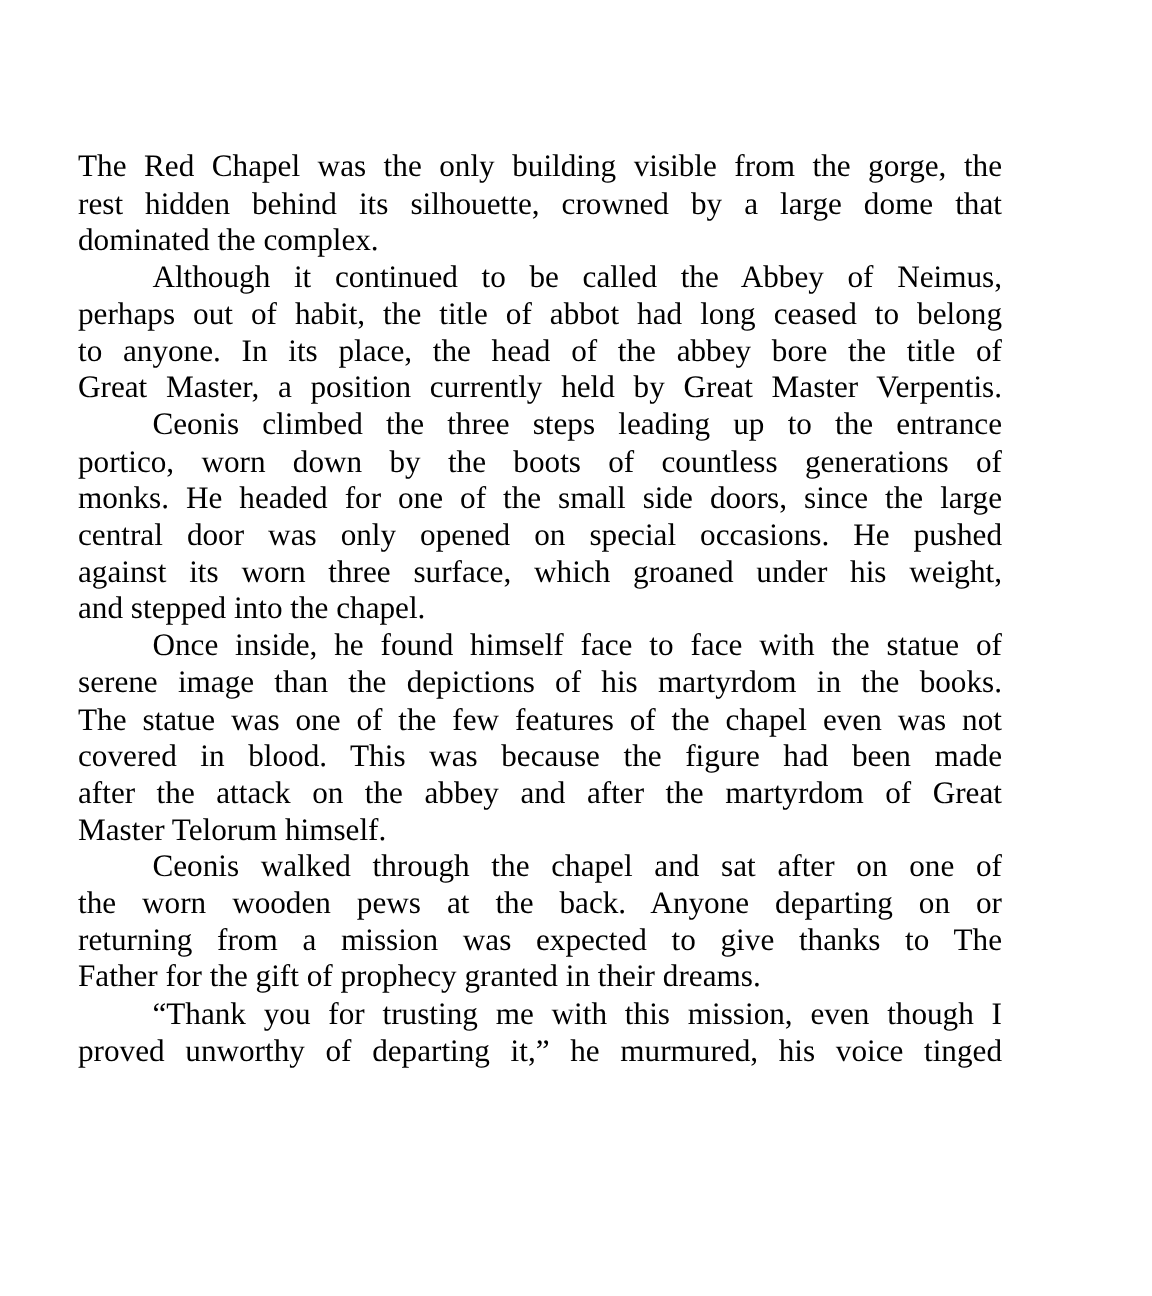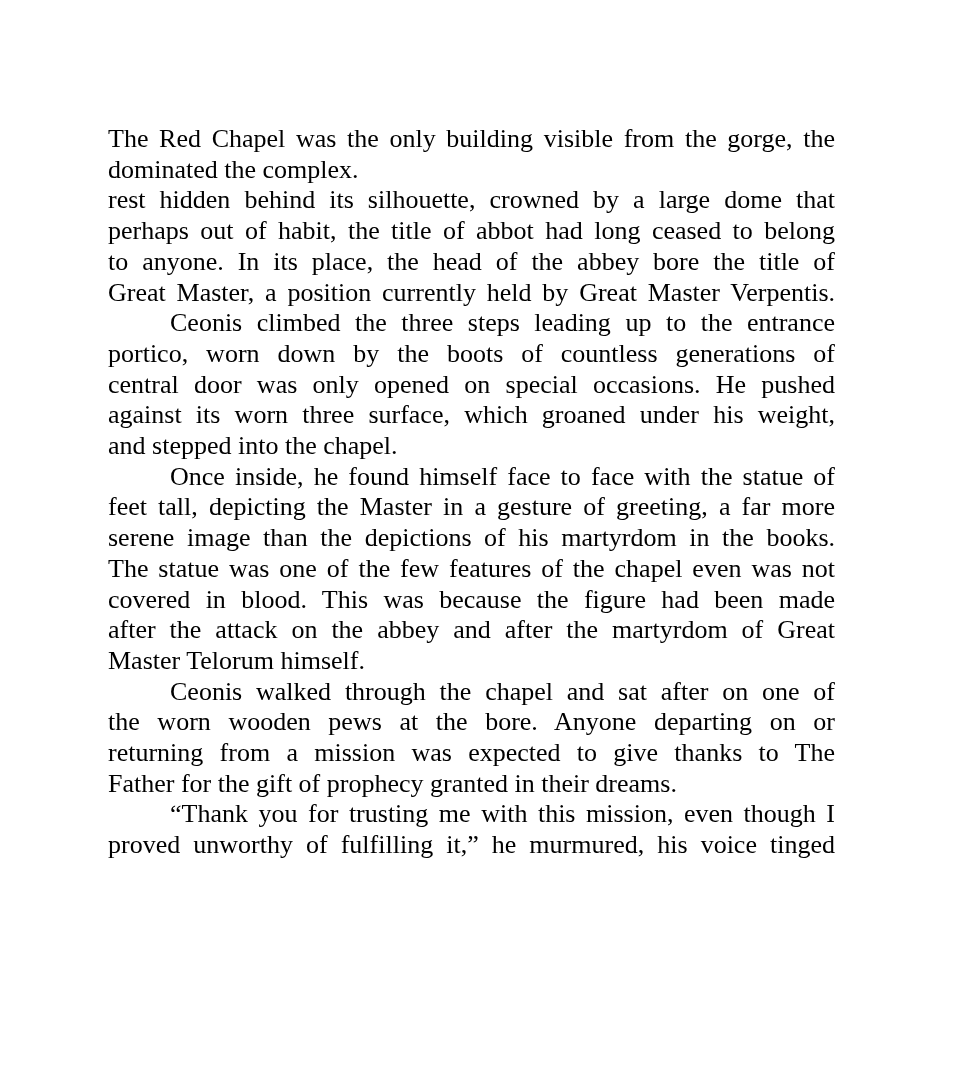--- a/index.html
+++ b/index.html
@@ -7,21 +7,21 @@
     padding: 0;
     background: #ffffff;
   }
   .page {
     position: relative;
     width: 960px;
     height: 1080px;
     background: #ffffff;
     color: #000000;
     box-sizing: border-box;
-    padding: 124px 125px 0 108px;
+    padding: 124px 125px 0 65px;
     font-family: "Liberation Serif", "DejaVu Serif", serif;
     font-size: 26px;
     line-height: 30.7px;
     overflow: hidden;
   }
   .paragraph {
     margin: 0;
     padding: 0;
   }
   .line {
@@ -37,53 +37,54 @@
     text-align-last: left;
   }
 </style>
 </head>
 <body>
 
 <div class="page">
 
   <div class="paragraph">
     <div class="line">The Red Chapel was the only building visible from the gorge, the</div>
+    <div class="line">rest hidden behind its silhouette, crowned by a large dome that</div>
     <div class="line end">dominated the complex.</div>
-    <div class="line">rest hidden behind its silhouette, crowned by a large dome that</div>
   </div>
 
   <div class="paragraph">
+    <div class="line indent">Although it continued to be called the Abbey of Neimus,</div>
     <div class="line">perhaps out of habit, the title of abbot had long ceased to belong</div>
     <div class="line">to anyone. In its place, the head of the abbey bore the title of</div>
     <div class="line">Great Master, a position currently held by Great Master Verpentis.</div>
   </div>
 
   <div class="paragraph">
     <div class="line indent">Ceonis climbed the three steps leading up to the entrance</div>
     <div class="line">portico, worn down by the boots of countless generations of</div>
+    <div class="line">monks. He headed for one of the small side doors, since the large</div>
     <div class="line">central door was only opened on special occasions. He pushed</div>
     <div class="line">against its worn three surface, which groaned under his weight,</div>
     <div class="line end">and stepped into the chapel.</div>
   </div>
 
   <div class="paragraph">
     <div class="line indent">Once inside, he found himself face to face with the statue of</div>
-    <div class="line">feet tall, depicting the Master in a gesture of greeting, a far more</div>
     <div class="line">serene image than the depictions of his martyrdom in the books.</div>
     <div class="line">The statue was one of the few features of the chapel even was not</div>
     <div class="line">covered in blood. This was because the figure had been made</div>
     <div class="line">after the attack on the abbey and after the martyrdom of Great</div>
     <div class="line end">Master Telorum himself.</div>
   </div>
 
   <div class="paragraph">
     <div class="line indent">Ceonis walked through the chapel and sat after on one of</div>
-    <div class="line">the worn wooden pews at the bore. Anyone departing on or</div>
+    <div class="line">the worn wooden pews at the back. Anyone departing on or</div>
     <div class="line">returning from a mission was expected to give thanks to The</div>
     <div class="line end">Father for the gift of prophecy granted in their dreams.</div>
   </div>
 
   <div class="paragraph">
     <div class="line indent">“Thank you for trusting me with this mission, even though I</div>
-    <div class="line">proved unworthy of fulfilling it,” he murmured, his voice tinged</div>
+    <div class="line">proved unworthy of departing it,” he murmured, his voice tinged</div>
   </div>
 
 </div>
 
 </body></html>

